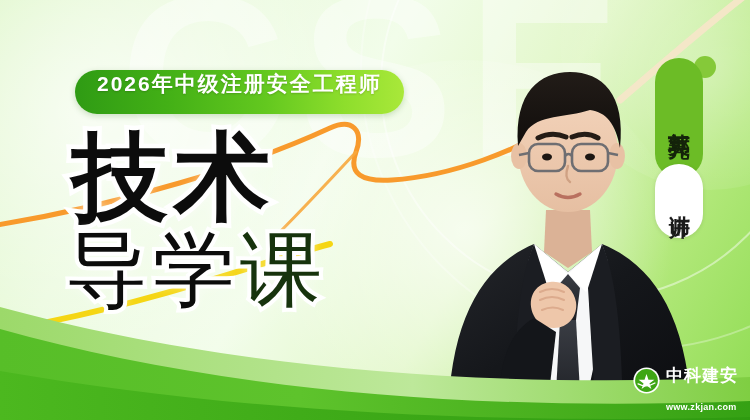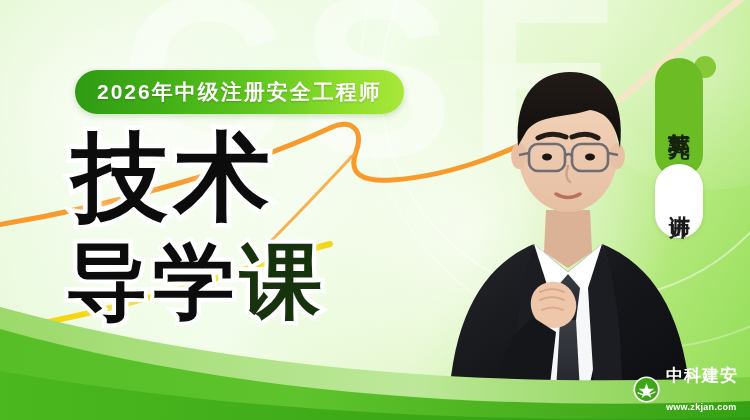--- a/index.html
+++ b/index.html
@@ -79,21 +79,20 @@
     pointer-events:none;
   }
 
   
   .headline-pill {
     position:absolute;
     left:75px; top:70px;
     height:44px;
     padding:0 22px;
     display:flex;
-    align-items:center;
     border-radius:22px;
     background:linear-gradient(90deg,#2f9b14 0%,#43b016 28%,#63c81f 58%,#8ede2c 82%,#a9e83a 100%);
     box-shadow:0 2px 6px rgba(40,110,15,.22);
   }
   .headline-pill span {
     color:#ffffff;
     font-size:21px;
     font-weight:700;
     letter-spacing:2px;
     white-space:nowrap;
@@ -110,24 +109,24 @@
     font-size:96px;
     font-weight:700;
     line-height:1.02;
     color:#0c0c0c;
     letter-spacing:6px;
     -webkit-text-stroke:9px #ffffff;
     paint-order:stroke fill;
     text-shadow:0 0 14px rgba(255,255,255,.85);
   }
   .title-line2 {
-    margin-top:14px;
+    margin-top:2px;
     margin-left:-6px;
     font-size:82px;
-    font-weight:700;
+    font-weight:400;
     line-height:1.02;
     letter-spacing:5px;
     color:#0c0c0c;
     -webkit-text-stroke:8px #ffffff;
     paint-order:stroke fill;
     text-shadow:0 0 12px rgba(255,255,255,.85);
   }
   .title-line2 .accent { color:#17330d; }
 
   
@@ -192,21 +191,21 @@
     width:750px; height:135px;
     z-index:7;
     pointer-events:none;
   }
 
   
   .logo {
     position:absolute;
     right:12px; bottom:8px;
     display:flex;
-    align-items:center;
+    align-items:flex-start;
     gap:6px;
     z-index:12;
   }
   .logo-mark {
     width:27px; height:27px;
     flex:0 0 27px;
   }
   .logo-text { display:flex; flex-direction:column; line-height:1; }
   .logo-name {
     color:#ffffff;

